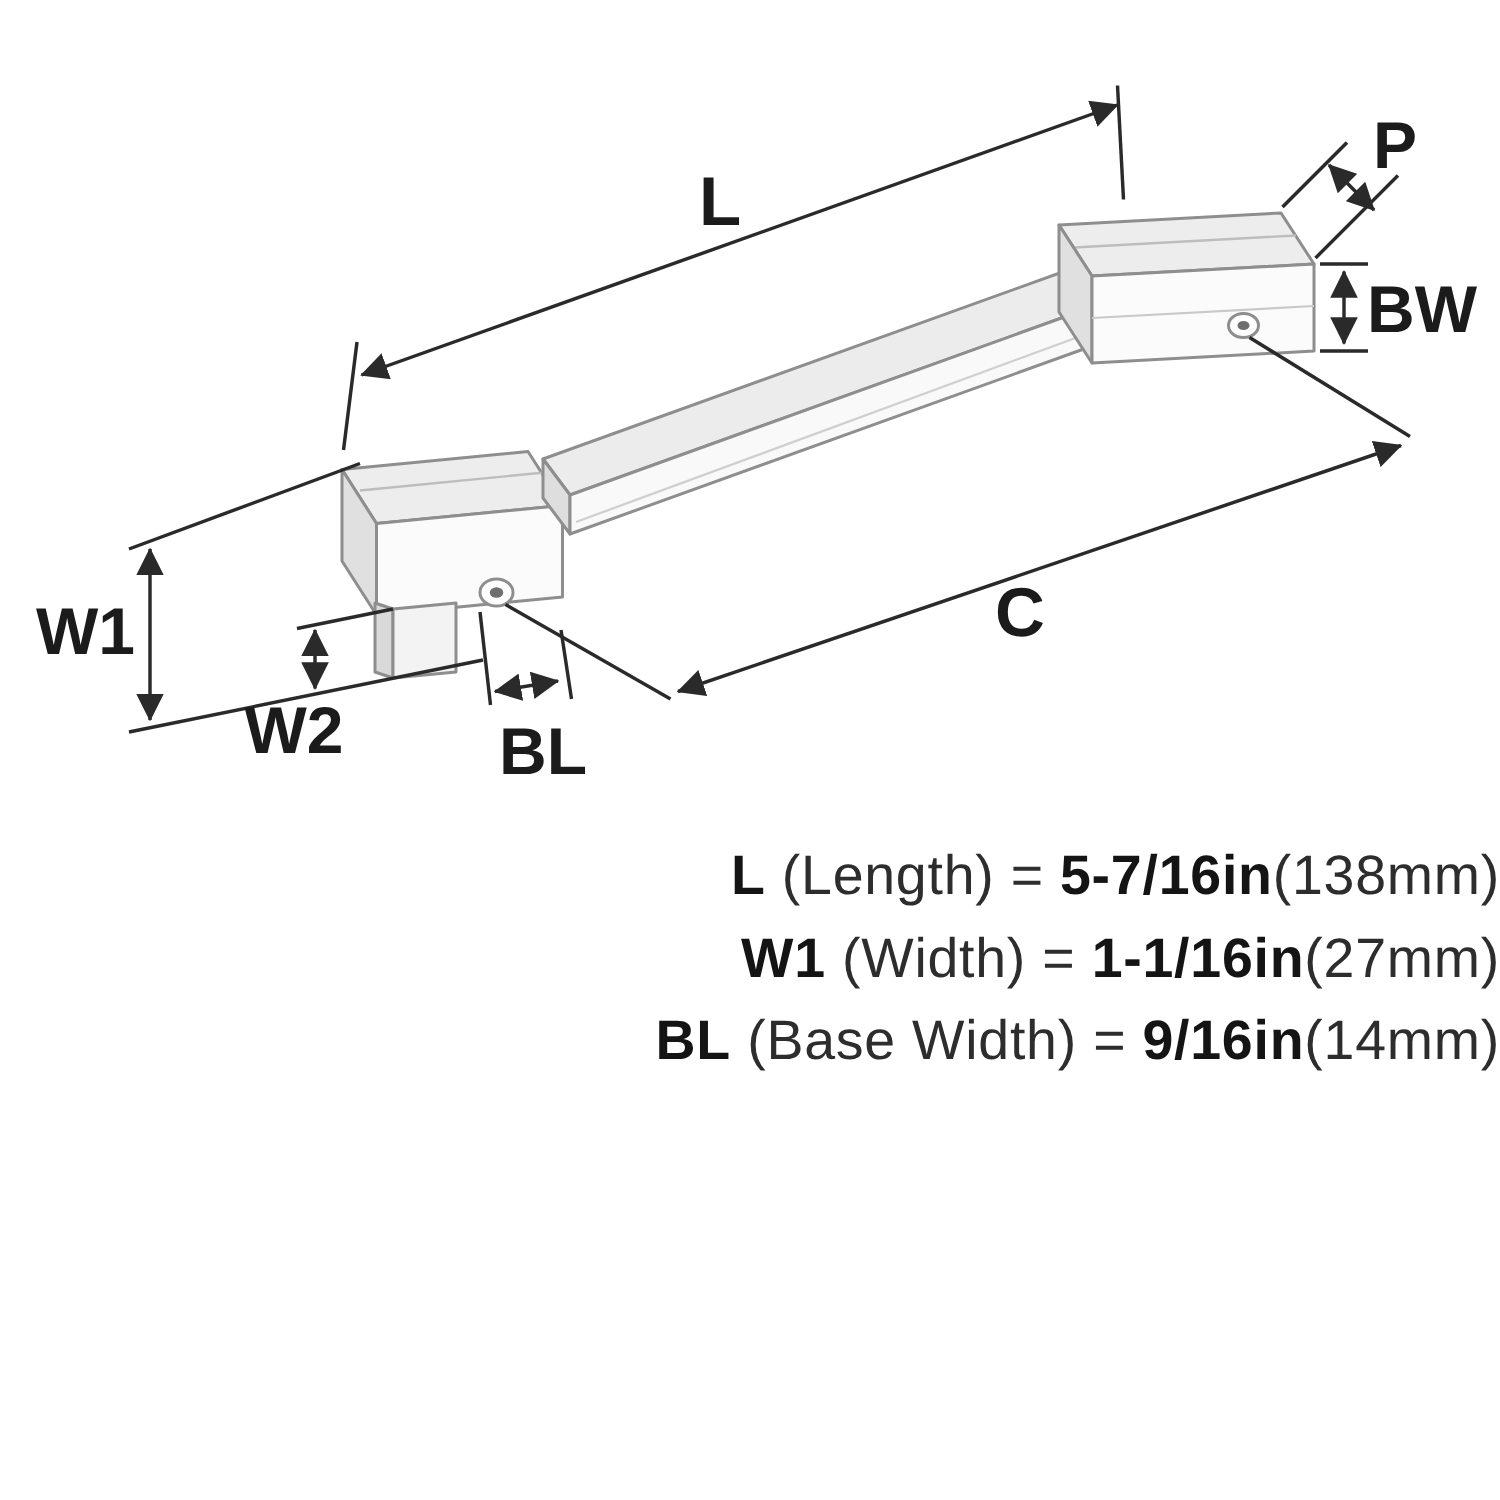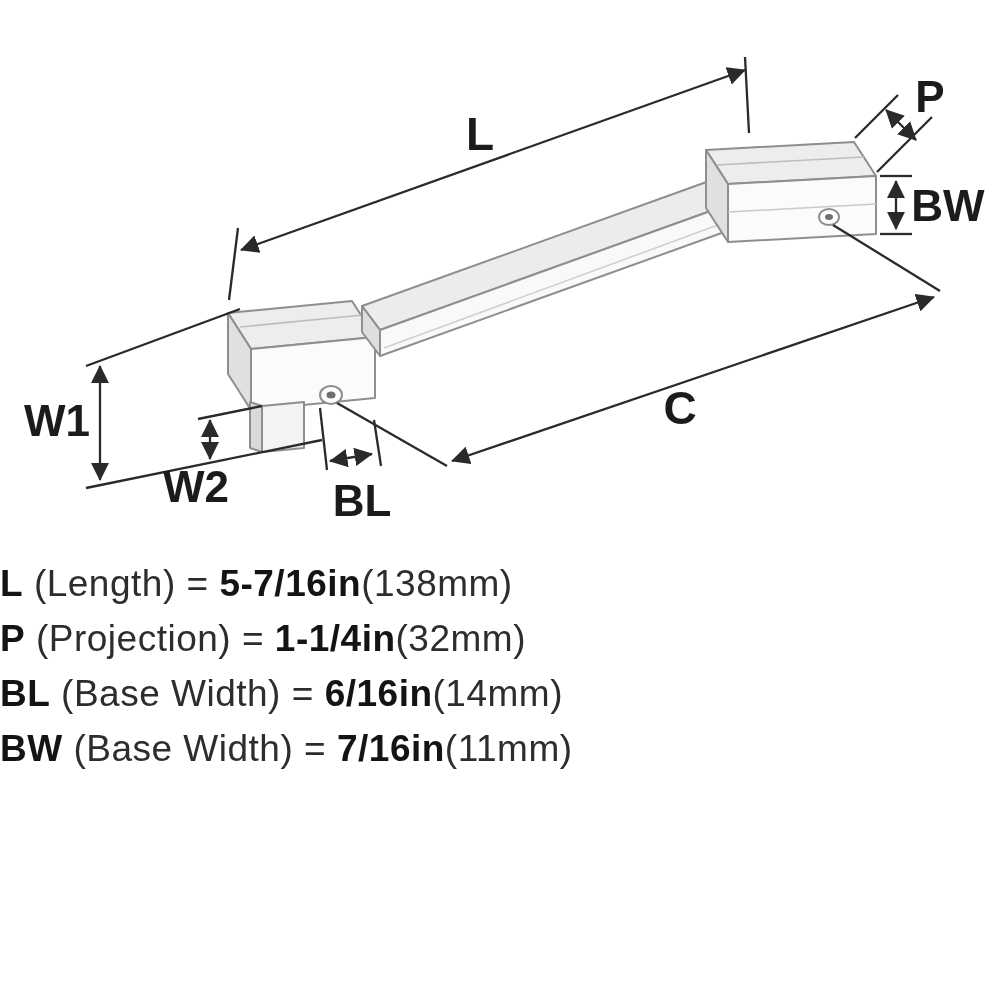--- a/index.html
+++ b/index.html
@@ -1,21 +1,21 @@
 <!DOCTYPE html>
 <html><head>
 <meta charset="utf-8">
 <style>
   html,body{margin:0;padding:0;background:#ffffff;}
   .canvas{
     position:relative;width:1000px;height:1000px;background:#ffffff;
     font-family:"Liberation Sans",sans-serif;overflow:hidden;
   }
   .diagram-svg{position:absolute;left:0;top:0;}
-  .specs{position:absolute;left:0;top:556px;width:1000px;text-align:left;}
+  .specs{position:absolute;left:0;top:556px;width:1000px;text-align:right;}
   .spec-row{font-size:37px;line-height:55px;color:#1f1f1f;white-space:nowrap;letter-spacing:.5px;}
   .b{font-weight:700;color:#141414;}
   .r{font-weight:400;color:#2d2d2d;}
   svg text{font-family:"Liberation Sans",sans-serif;font-weight:700;fill:#1b1b1b;}
 </style>
 </head>
 <body>
 
 <div class="canvas">
 
@@ -97,38 +97,32 @@
 
   <div class="specs">
 
     <div class="spec-row">
       <span class="b">L</span>
       <span class="r">(Length)</span>
       <span class="r">=</span>
       <span class="b">5-7/16in</span><span class="r">(138mm)</span>
     </div>
 
+    <div class="spec-row">
+      <span class="b">W1</span>
+      <span class="r">(Width)</span>
+      <span class="r">=</span>
+      <span class="b">1-1/16in</span><span class="r">(27mm)</span>
+    </div>
 
 
-    <div class="spec-row">
-      <span class="b">P</span>
-      <span class="r">(Projection)</span>
-      <span class="r">=</span>
-      <span class="b">1-1/4in</span><span class="r">(32mm)</span>
-    </div>
 
 
     <div class="spec-row">
       <span class="b">BL</span>
       <span class="r">(Base Width)</span>
       <span class="r">=</span>
-      <span class="b">6/16in</span><span class="r">(14mm)</span>
+      <span class="b">9/16in</span><span class="r">(14mm)</span>
     </div>
 
-    <div class="spec-row">
-      <span class="b">BW</span>
-      <span class="r">(Base Width)</span>
-      <span class="r">=</span>
-      <span class="b">7/16in</span><span class="r">(11mm)</span>
-    </div>
 
   </div>
 </div>
 
 </body></html>

